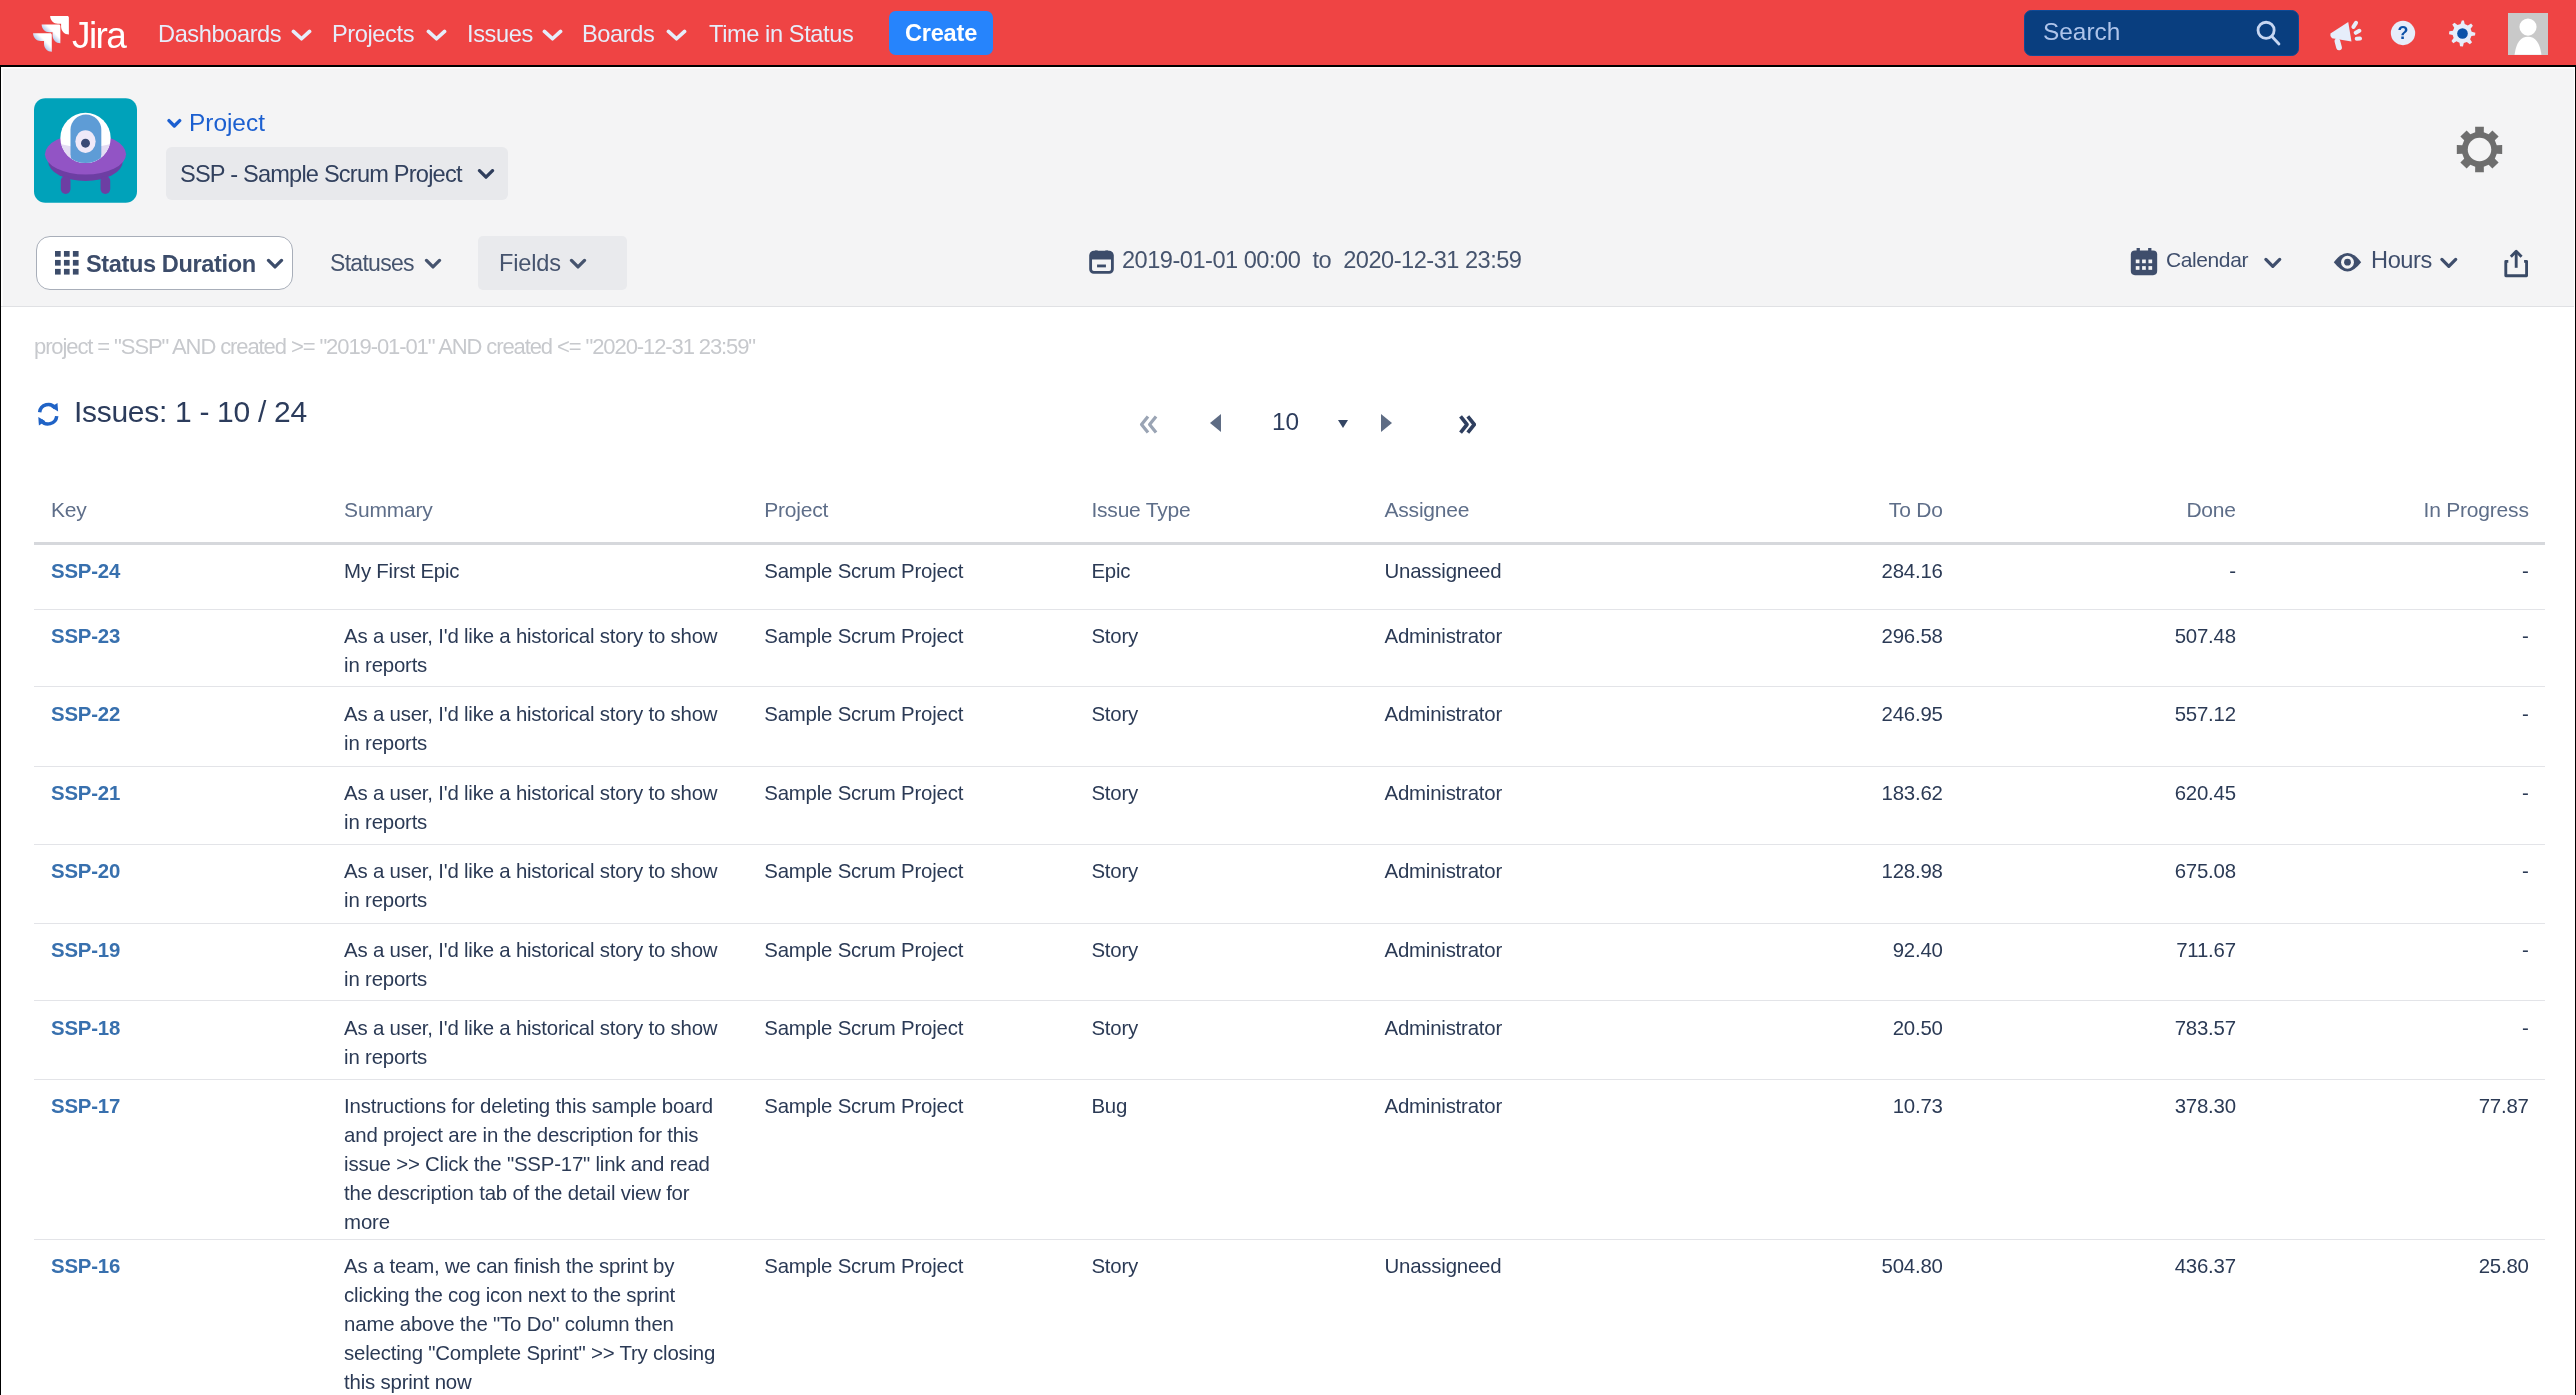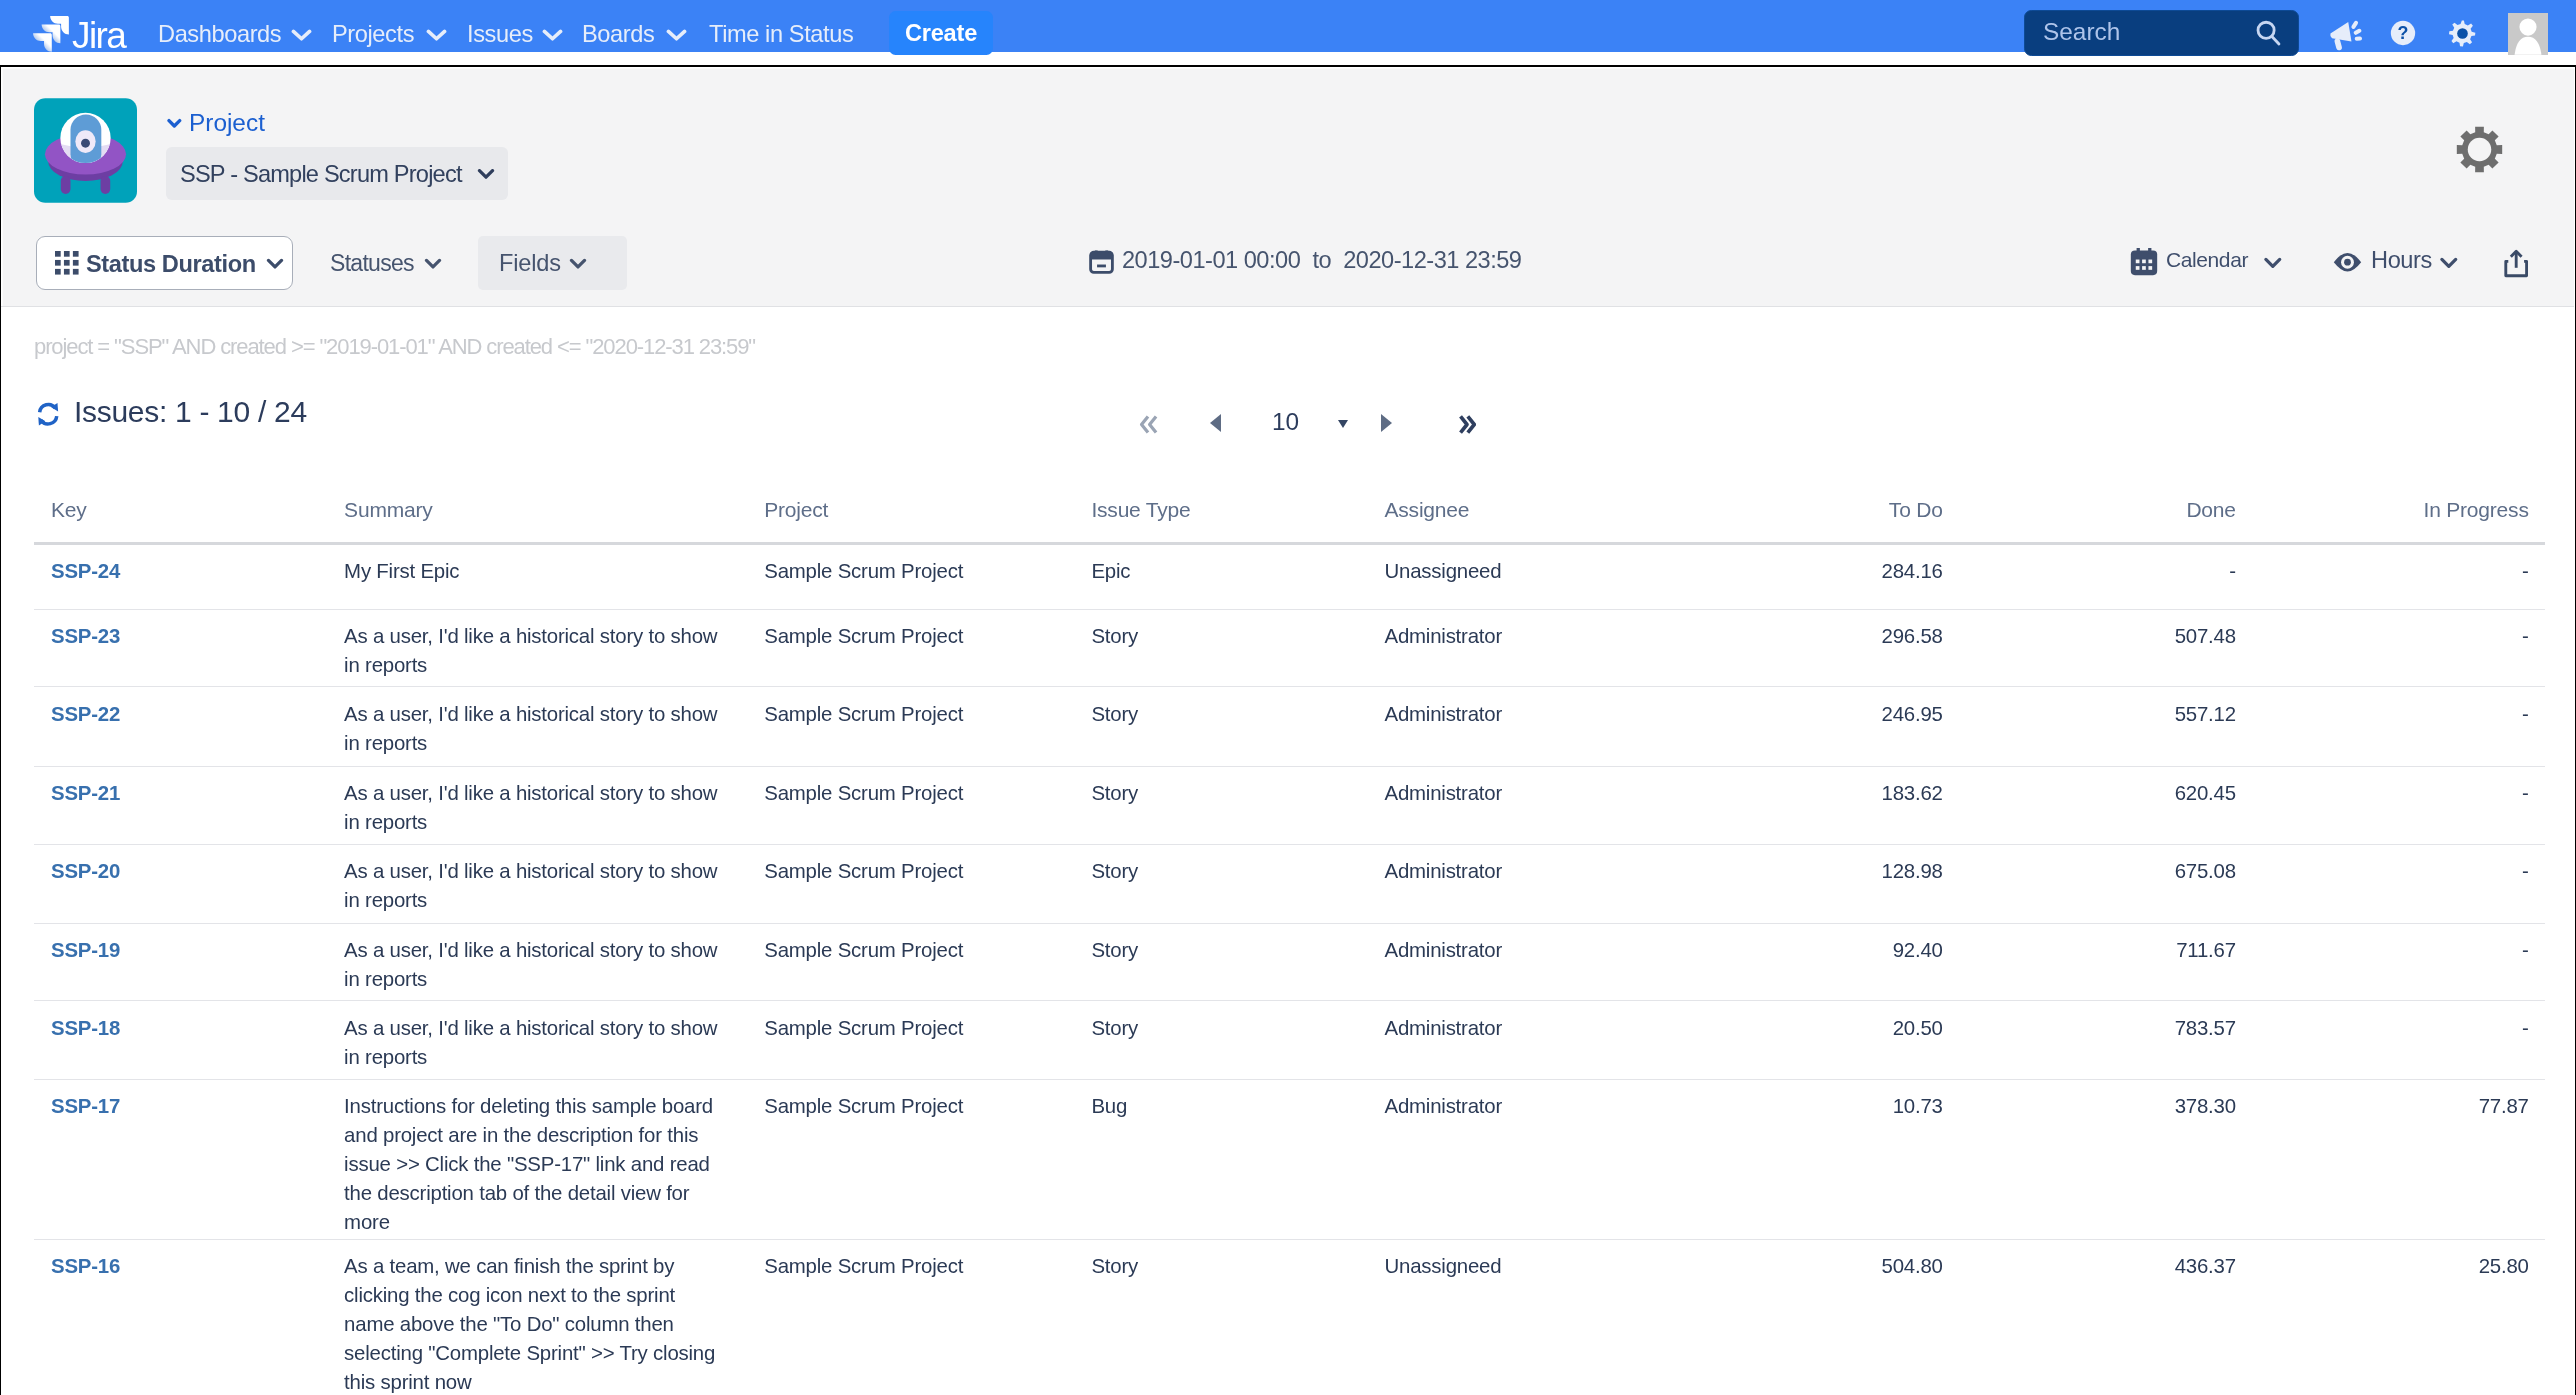--- a/index.html
+++ b/index.html
@@ -1,18 +1,18 @@
 <!DOCTYPE html>
 <html style="font-size:13px"><head>
 <meta charset="utf-8">
 <style>
 *{margin:0;padding:0;box-sizing:border-box}
 html,body{width:2576px;height:1396px;overflow:hidden;background:#fff;font-family:"Liberation Sans",sans-serif;-webkit-font-smoothing:antialiased}
 .abs{position:absolute}
-#nav{position:absolute;left:0;top:0;width:2576px;height:52px;background:#3b82f6}
+#nav{position:absolute;left:0;top:0;width:2576px;height:65px;background:#ef4444}
 .navitem{position:absolute;font-size:23.6px;letter-spacing:-0.4px;color:#E6EDFA;line-height:23.6px;top:23px;white-space:nowrap}
 .chev{position:absolute;width:21px;height:13px}
 #frame{position:absolute;left:0;top:65px;width:2576px;height:1330px;border-top:2.4px solid #000;border-left:1.6px solid #000;border-right:1.6px solid #000;background:#fff}
 #band{position:absolute;left:0;top:0;width:2573px;height:240px;background:#F4F4F5;border-bottom:1.6px solid #E0E1E4;box-shadow:inset 1.6px 1.6px 0 #fff}
 #main{position:absolute;left:0;top:241px;width:2573px;height:1087px;background:#fff}
 
 #tbl{position:absolute;left:33px;top:180px;width:2511px;border-collapse:collapse;table-layout:fixed;font-size:20.4px;letter-spacing:-0.2px;line-height:29px;color:#2B3A55}
 #tbl td,#tbl th{vertical-align:top;font-weight:normal;text-align:left;padding:12.2px 0 6.5px 0;border-bottom:1.6px solid #E3E4E8}
 #tbl th{font-size:21px;color:#5E6E89;padding:6.5px 0 18px 0;border-bottom:3.3px solid #D6D8DC;vertical-align:bottom}
 #tbl .c1{padding-left:17px}
@@ -130,21 +130,21 @@
     <svg class="abs" style="left:311px;top:22px" width="18" height="10.6" viewBox="0 0 22 13">
           <path d="M3 2 L11 10 L19 2" stroke="#2F3E5C" stroke-width="4" fill="none" stroke-linecap="round" stroke-linejoin="round"></path>
         </svg>
   </div>
 
   <svg class="abs" style="left:2455px;top:59px" width="47" height="47" viewBox="0 0 58 58">
     <path fill="#6E6E6E" d="M57.0 23.6 L57.0 34.4 L50.3 34.3 L47.9 40.3 L52.6 44.9 L44.9 52.6 L40.3 47.9 L34.3 50.3 L34.4 57.0 L23.6 57.0 L23.7 50.3 L17.7 47.9 L13.1 52.6 L5.4 44.9 L10.1 40.3 L7.7 34.3 L1.0 34.4 L1.0 23.6 L7.7 23.7 L10.1 17.7 L5.4 13.1 L13.1 5.4 L17.7 10.1 L23.7 7.7 L23.6 1.0 L34.4 1.0 L34.3 7.7 L40.3 10.1 L44.9 5.4 L52.6 13.1 L47.9 17.7 L50.3 23.7 Z"></path>
     <circle cx="29" cy="29" r="14.5" fill="#F4F4F5"></circle>
   </svg>
 
-  <div class="abs" style="left:35px;top:169px;width:257px;height:54px;background:#fff;border:1.6px solid #A8AEB9;border-radius:9px">
+  <div class="abs" style="left:35px;top:169px;width:257px;height:54px;background:#fff;border:1.6px solid #A8AEB9;border-radius:14px">
     <svg class="abs" style="left:18px;top:14px" width="24.4" height="24.4" viewBox="0 0 30 30">
           <g fill="#3C4C6A">
             <rect x="0" y="0" width="7" height="7"></rect>
             <rect x="11" y="0" width="7" height="7"></rect>
             <rect x="22" y="0" width="7" height="7"></rect>
             <rect x="0" y="11" width="7" height="7"></rect>
             <rect x="11" y="11" width="7" height="7"></rect>
             <rect x="22" y="11" width="7" height="7"></rect>
             <rect x="0" y="22" width="7" height="7"></rect>
             <rect x="11" y="22" width="7" height="7"></rect>

